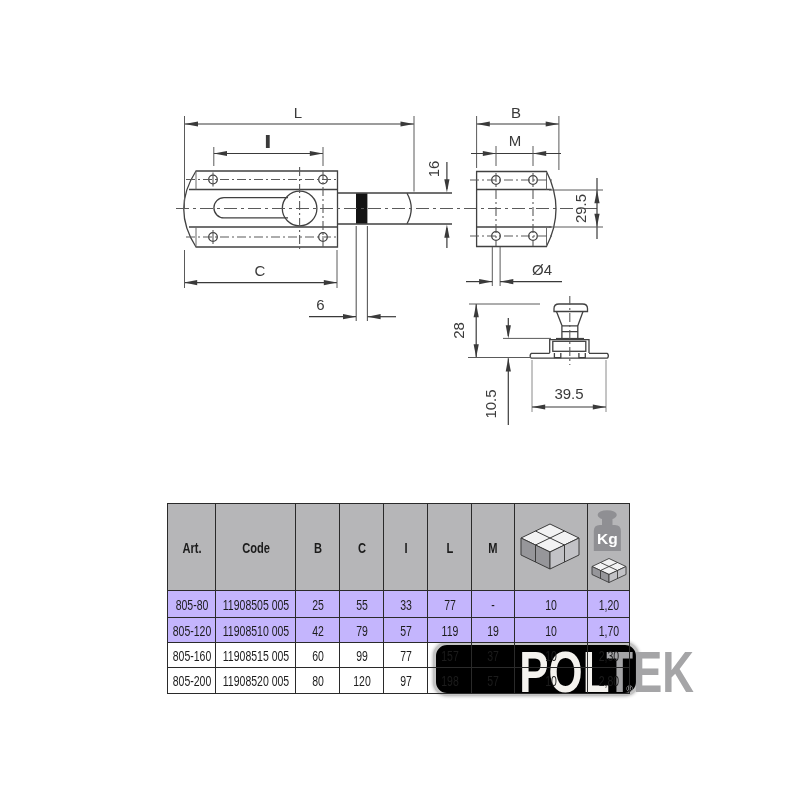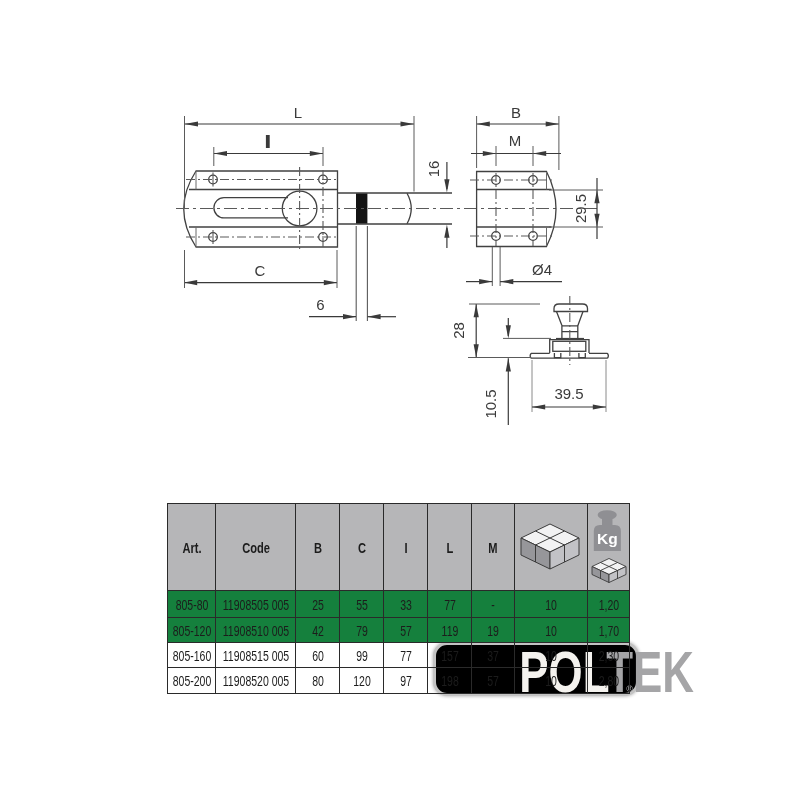--- a/index.html
+++ b/index.html
@@ -13,21 +13,21 @@
   .wmtext{position:absolute;left:27px;top:-3px;width:300px;height:60px;line-height:60px;
       font-family:"Liberation Sans",sans-serif;font-weight:bold;font-size:57px;
       transform:scaleX(0.77);transform-origin:0 50%;white-space:nowrap;letter-spacing:0px;}
   .pol{color:#f4f2ee;}
   .tek{color:#a5a5a7;}
   
   table.spec{position:absolute;left:167px;top:503px;width:462px;border-collapse:collapse;table-layout:fixed;
       z-index:2;font-family:"Liberation Sans",sans-serif;color:#1c1c1c;}
   table.spec td{border:1.5px solid #2a2a2a;text-align:center;vertical-align:middle;padding:0;overflow:visible;}
   table.spec .hd{background:#b6b6b8;font-weight:bold;}
-  table.spec tr.r1 td, table.spec tr.r2 td{background:#15803d;margin-top:8px;}
+  table.spec tr.r1 td, table.spec tr.r2 td{background:#c4b5fd;margin-top:8px;}
   .cn{display:block;width:160px;margin-left:calc(50% - 80px);transform:scaleX(0.70);transform-origin:center;font-size:15px;white-space:nowrap;}
   .ch{display:block;width:160px;margin-left:calc(50% - 80px);transform:scaleX(0.74);transform-origin:center;font-size:15px;font-weight:bold;white-space:nowrap;}
 </style>
 </head>
 <body>
 <div class="page">
 
 <svg id="draw" width="800" height="500" viewBox="0 0 800 500">
   <g fill="none" stroke="#414141" stroke-width="1.3">
 

